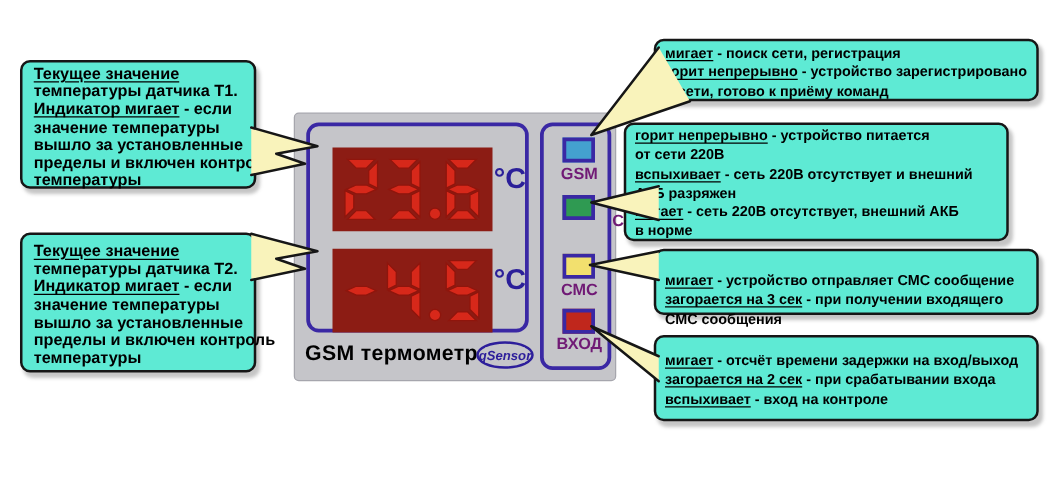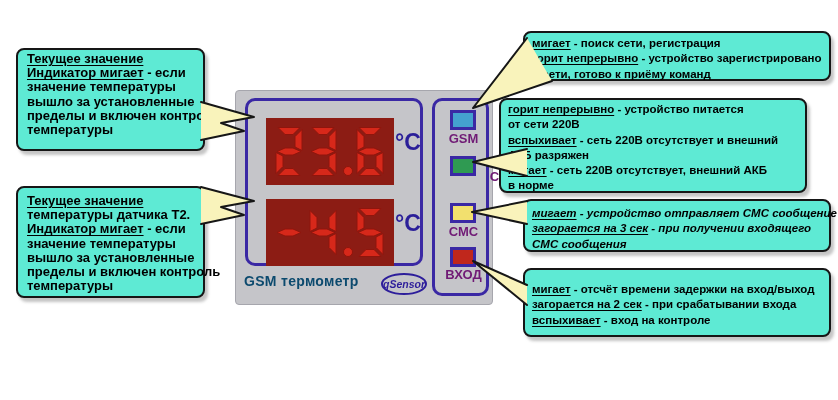--- a/index.html
+++ b/index.html
@@ -14,37 +14,37 @@
     white-space:nowrap;z-index:2;box-sizing:border-box;
   }
   .callout .ln{white-space:nowrap;}
   .callout .u{text-decoration:underline;text-underline-offset:2px;}
   .box-l{font-size:13px;line-height:14.2px;}
   .box-r{font-size:11.5px;line-height:15.3px;}
   #box-t1{left:16px;top:48px;width:189px;height:103px;padding:2px 9px;}
   #box-t2{left:16px;top:186px;width:189px;height:112px;padding:6px 9px;}
   #box-gsm{left:523px;top:31px;width:308px;height:50px;padding:3px 7px;}
   #box-set{left:499px;top:98px;width:308px;height:95px;padding:2px 7px;}
-  #box-sms{left:523px;top:199px;width:308px;height:53px;padding:5px 7px;font-style:italic;}
+  #box-sms{left:523px;top:199px;width:308px;height:53px;padding:17px 7px;}
   #box-in {left:523px;top:268px;width:308px;height:69px;padding:12px 7px 3px 7px;}
   
   #device{
     position:absolute;left:235px;top:90px;width:258px;height:215px;
     background:#c5c5c9;border:1px solid #a6a6ad;border-radius:4px;z-index:1;box-sizing:border-box;
   }
   .panel{position:absolute;border:3px solid #3a28a4;border-radius:10px;box-sizing:border-box;}
   #display-panel{left:9px;top:7px;width:178px;height:168px;}
   #indicator-panel{left:196px;top:7px;width:57px;height:198px;}
   .lcd{position:absolute;width:128px;height:67px;background:#8c1c14;}
   #lcd1{left:18px;top:17px;}
   #lcd2{left:18px;top:98px;}
   .unit{position:absolute;font-size:23px;font-weight:bold;color:#2b1f99;}
   #unit1{left:147px;top:28px;}
   #unit2{left:147px;top:109px;}
-  #device-name{position:absolute;left:8px;top:182px;font-size:14px;font-weight:bold;color:#0c4a6e;letter-spacing:.3px;}
+  #device-name{position:absolute;left:8px;top:182px;font-size:17px;font-weight:bold;color:#000000;letter-spacing:.3px;}
   #brand{position:absolute;left:144px;top:181px;}
   .led{
     position:absolute;left:15px;width:26px;height:20px;border:3px solid #3a28a4;box-sizing:border-box;
   }
   .led-label{
     position:absolute;left:0;width:57px;text-align:center;font-size:13px;font-weight:bold;color:#701a75;
   }
   #led-0{top:9px;} #lbl-0{top:30px;}
   #led-1{top:55px;} #lbl-1{top:68px;margin-left:44px;}
   #led-2{top:102px;} #lbl-2{top:123px;}
@@ -53,20 +53,21 @@
   #pointers{position:absolute;left:0;top:0;z-index:3;pointer-events:none;}
   #pointers path{fill:#f9f3bb;stroke:#161616;stroke-width:2;stroke-linejoin:round;stroke-linecap:round;}
 </style>
 </head>
 <body>
 
 <div id="stage">
 
   <div id="box-t1" class="callout box-l">
       <div class="ln"><span class="u">Текущее значение</span></div>
+      <div class="ln"><span>температуры датчика Т1.</span></div>
       <div class="ln"><span class="u">Индикатор мигает</span><span> - если</span></div>
       <div class="ln"><span>значение температуры</span></div>
       <div class="ln"><span>вышло за установленные</span></div>
       <div class="ln"><span>пределы и включен контроль</span></div>
       <div class="ln"><span>температуры</span></div>
     </div>
   <div id="box-t2" class="callout box-l">
       <div class="ln"><span class="u">Текущее значение</span></div>
       <div class="ln"><span>температуры датчика Т2.</span></div>
       <div class="ln"><span class="u">Индикатор мигает</span><span> - если</span></div>

